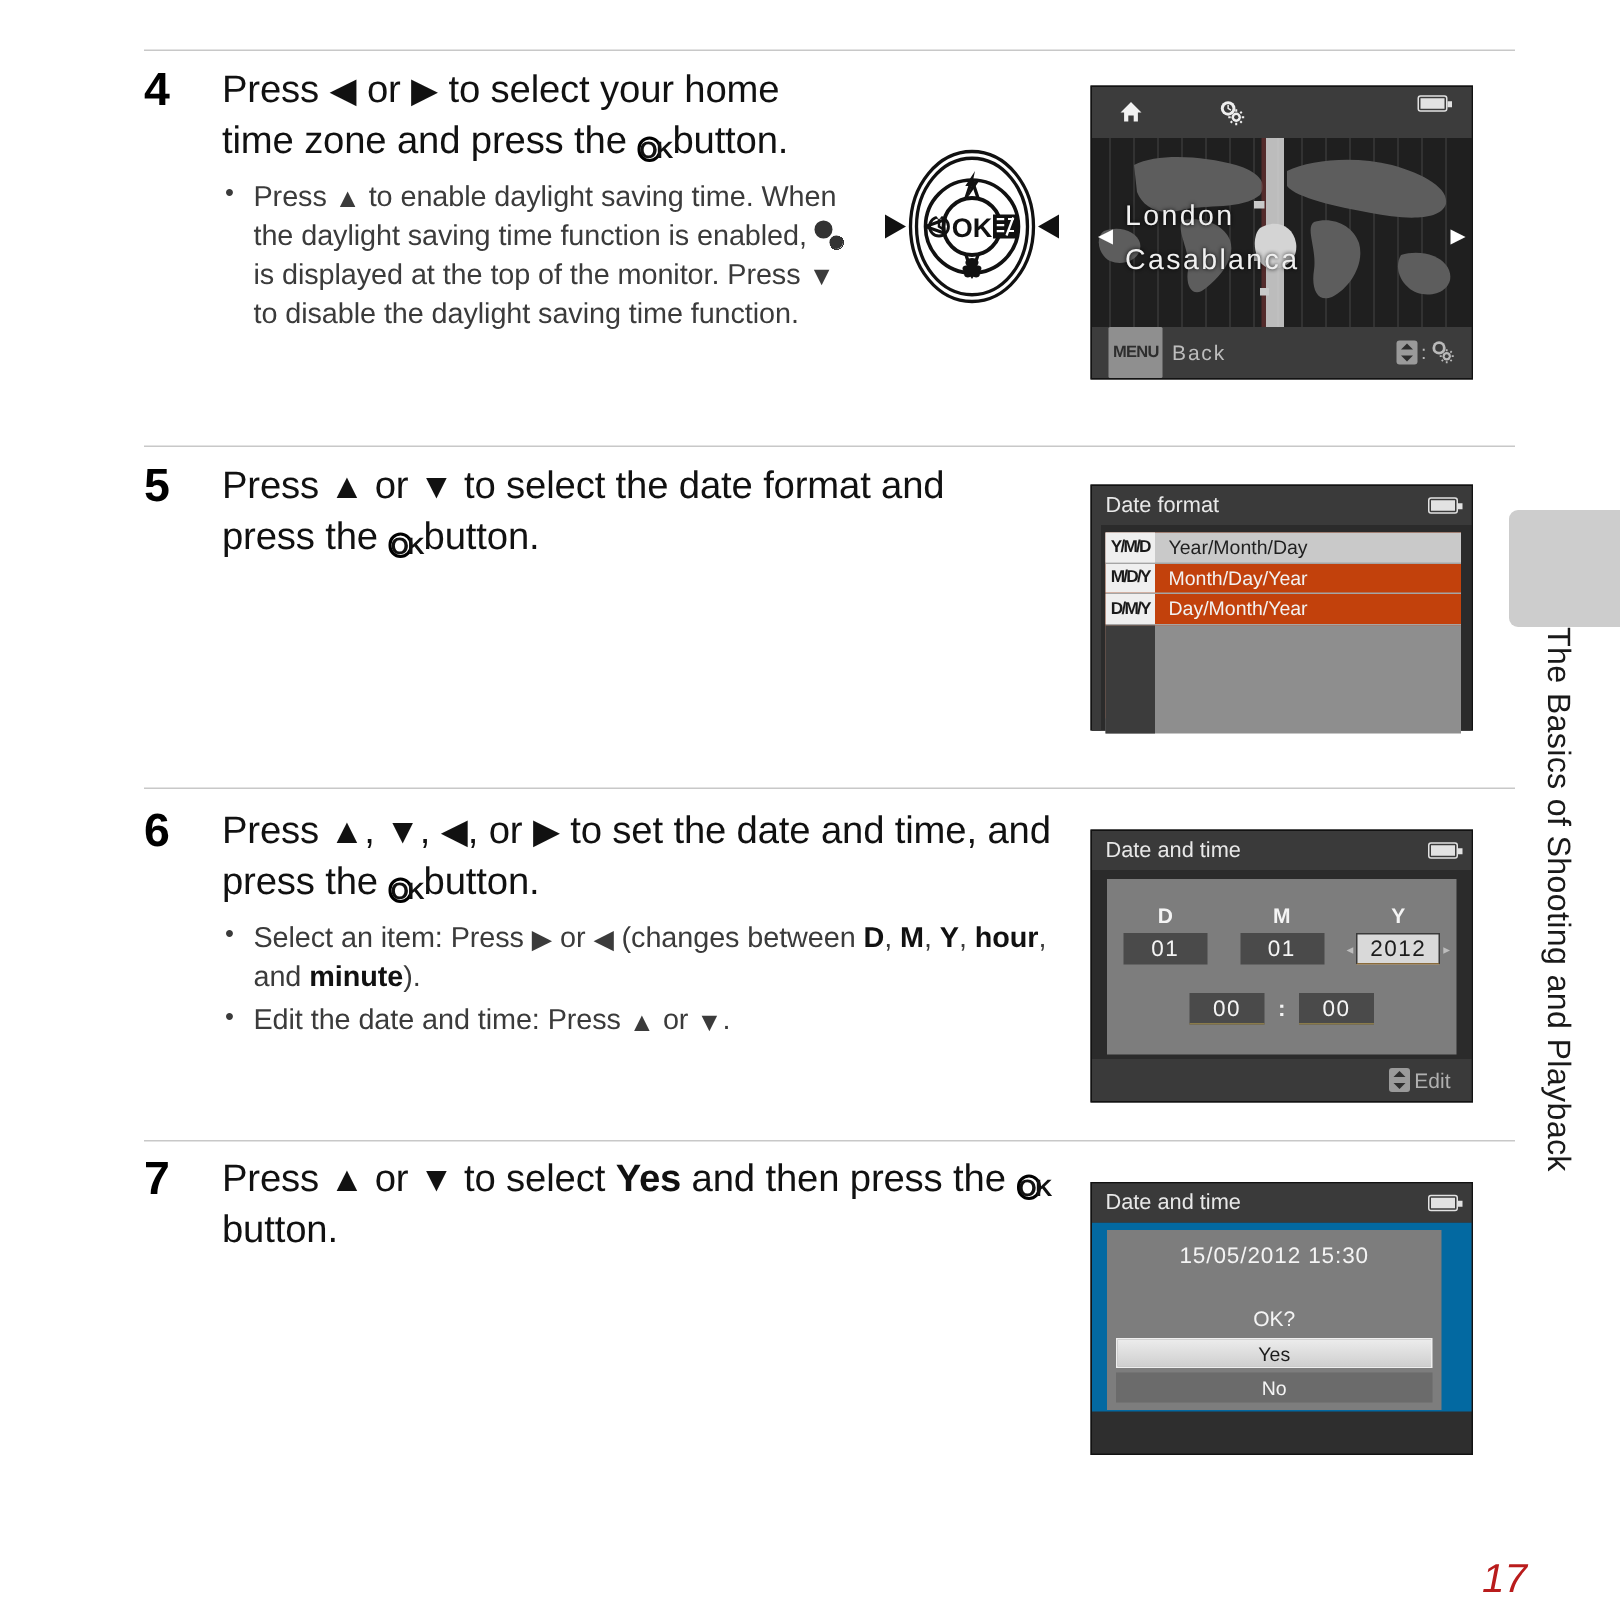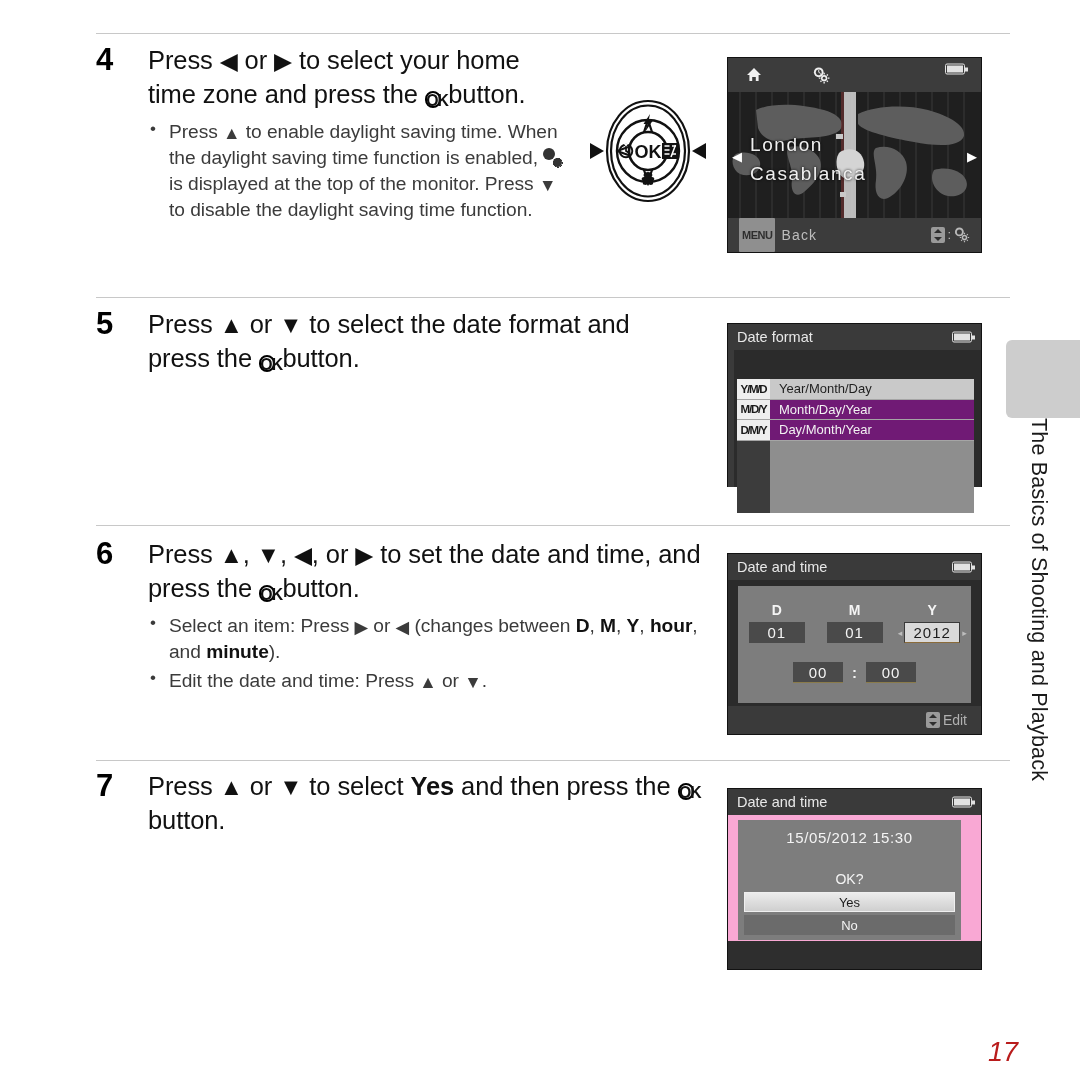--- a/index.html
+++ b/index.html
@@ -183,21 +183,21 @@
     border-left: 4px solid transparent; border-right: 4px solid transparent;
   }
   .ud-badge:before { top: 2px; border-bottom: 4.5px solid #2e2e2e; }
   .ud-badge:after { bottom: 2px; border-top: 4.5px solid #2e2e2e; }
   .colon { color: #b9b9b9; font-size: 13px; }
 
   
   #screen-dateformat { left: 727px; top: 323px; width: 255px; height: 164px; }
   .df-body { background: #2b2b2b; height: 137px; position: relative; padding: 5px 7px 0 9px; }
   .df-panel {
-    background: #701a75; position: absolute; left: 9px; top: 5px; right: 7px; bottom: 8px; margin-top: 24px;
+    background: #c2410c; position: absolute; left: 9px; top: 5px; right: 7px; bottom: 8px;
   }
   .df-leftbar { position: absolute; left: 0; top: 0; width: 6px; bottom: 0; background: #3a3a3a; }
   .df-row {
     position: relative; height: 20.5px; display: flex; align-items: center;
     border-bottom: 1px solid #a5a5a5;
   }
   .df-row.sel { background: #c9c9c9; }
   .df-icon {
     width: 33px; height: 100%; background: #efefef; color: #1a1a1a;
     font-size: 11.5px; font-weight: bold; display: flex; align-items: center;
@@ -229,21 +229,21 @@
   }
   .dt-caret { color: #bdbdbd; font-size: 9px; padding: 0 2px; }
   .dt-time { position: absolute; top: 76px; left: 0; right: 0; display: flex; justify-content: center; align-items: center; gap: 9px; }
   .dt-time .dt-box { width: 50px; border-bottom: 1.4px solid #8a7b4a; }
   .dt-colon { color: #f4f4f4; font-size: 15px; font-weight: bold; }
   .dt-bottom { height: 28px; background: #3a3a3a; position: relative; display: flex; align-items: center; justify-content: flex-end; padding-right: 14px; gap: 3px; }
   .dt-edit { color: #b0b0b0; font-size: 14px; }
 
   
   #screen-confirm { left: 727px; top: 788px; width: 255px; height: 182px; }
-  .cf-body { background: #f9a8d4; height: 126px; padding: 5px 20px 0 10px; }
+  .cf-body { background: #0369a1; height: 126px; padding: 5px 20px 0 10px; }
   .cf-inner { background: #7d7d7d; height: 120px; position: relative; }
   .cf-dt { position: absolute; top: 9px; left: 0; right: 0; text-align: center; color: #f4f4f4; font-size: 15px; letter-spacing: 0.6px; }
   .cf-ok { position: absolute; top: 51px; left: 0; right: 0; text-align: center; color: #f4f4f4; font-size: 14px; }
   .cf-yes {
     position: absolute; left: 6px; right: 6px; bottom: 28px; height: 20px;
     background: linear-gradient(#ececec, #cfcfcf);
     border: 1.4px solid #efefef;
     color: #1c1c1c; font-size: 13px; display: flex; align-items: center; justify-content: center;
   }
   .cf-no {

